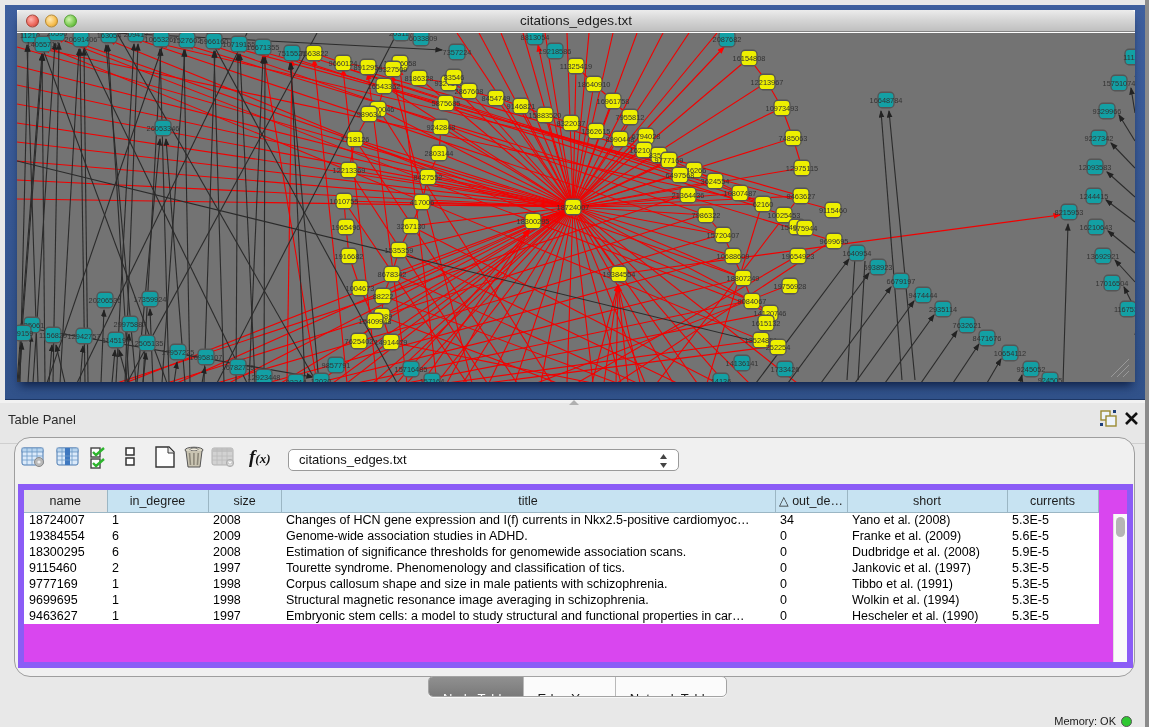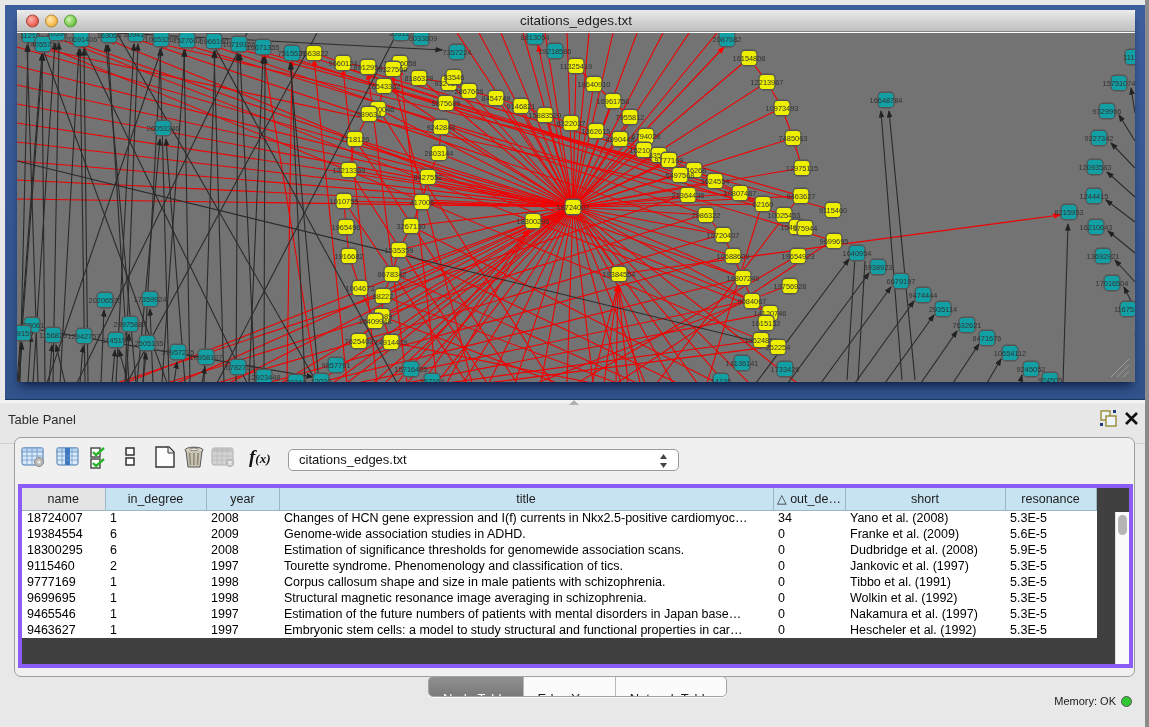--- a/index.html
+++ b/index.html
@@ -10,40 +10,40 @@
   border-bottom:1px solid #828282;position:relative;border-radius:4px 4px 0 0}
 #tbar .ti{position:absolute;top:50%;transform:translateY(-50%);width:13px;height:13px;
   border-radius:50%}
 #tbar .tt{text-align:center;font-size:13.5px;font-weight:normal;color:#1c1c1c;line-height:22px}
 #cv{position:absolute;left:0;top:23px;right:0;bottom:0;overflow:hidden;background:#737373}
 #tp{position:absolute;left:0;top:400px;width:1149px;height:327px;background:#e8e8e8}
 #tph{height:44px;border-top:3px solid #f2f2f2;border-bottom:1px solid #cfcfcf;
   background:#e7e7e7;position:relative}
 #tph .t{position:absolute;left:8px;top:9px;font-size:13px;color:#2b2b2b}
 #panel{position:absolute;left:14px;top:37px;width:1121px;height:240px;background:#f0f0f0;
-  border:1px solid #9e9e9e;border-radius:7px}
+  border:1px solid #9e9e9e;border-radius:16px}
 #tools{position:absolute;left:6px;top:8px;height:28px;width:100%}
 #combo{position:absolute;left:267px;top:3px;width:391px;height:22px;background:#fff;
   border:1px solid #9a9a9a;border-radius:5px;font-size:13px;color:#111;line-height:20px;
   padding-left:10px}
 table{border-collapse:collapse;table-layout:fixed;width:1074px;font-size:12.5px;background:#fff}
-#tblwrap{position:absolute;left:3px;top:46px;width:1115px;height:184px;background:#404040;
-  border:4px solid #8b5cf6;overflow:hidden}
+#tblwrap{position:absolute;left:3px;top:46px;width:1115px;height:184px;background:#d946ef;
+  border:6px solid #8b5cf6;overflow:hidden}
 th{background:#c7e3f2;border:1px solid #9bb6c4;border-top:none;font-weight:normal;
   font-size:12.5px;height:22px;color:#1c1c1c;padding:0}
 th:first-child{background:#e4e4e4;border-left:none}
 td{height:16px;padding:0 0 0 5px;color:#000;white-space:nowrap;overflow:hidden}
 tr td:first-child{padding-left:5px}
 #tabs{position:absolute;left:428px;top:276px;height:21px;display:flex;
   border:1px solid #a3a3a3;border-radius:5px;overflow:hidden;background:#fbfbfb;
   font-size:13px;line-height:19px;color:#1a1a1a;box-shadow:0 1px 0 rgba(255,255,255,.7)}
 #tabs div{padding:12px 14px;border-right:1px solid #b9b9b9}
 #tabs div:last-child{border-right:none}
 #tabs .sel{background:linear-gradient(#909090,#747474);color:#fff}
-#mem{position:absolute;right:17px;bottom:20px;font-size:11px;color:#1a1a1a}
+#mem{position:absolute;right:17px;bottom:0;font-size:11px;color:#1a1a1a}
 #mem i{display:inline-block;width:11px;height:11px;border-radius:50%;background:#2fc832;
   border:1px solid #555;vertical-align:-2px;margin-left:5px}
 #redge{position:absolute;right:0;top:0;width:4px;height:727px;background:#8b8b8b}
 #splitter{position:absolute;left:569px;top:400px;width:0;height:0;border-left:5px solid transparent;border-right:5px solid transparent;border-bottom:5px solid #b0b0b0;z-index:5}
 </style></head><body>
 <div id="net">
  <div id="win">
   <div id="tbar">
     <span class="ti" style="left:9px;background:radial-gradient(circle at 4px 4px,#ffb3ad,#ec6559 60%,#b13d32);border:1px solid #a83b30"></span>
     <span class="ti" style="left:28px;background:radial-gradient(circle at 4px 4px,#ffe9b3,#f5bd4f 60%,#c78f2d);border:1px solid #b8872b"></span>
@@ -980,25 +980,25 @@
             <col style="width:73px">
       <col style="width:494px">
             <col style="width:72px">
             <col style="width:160px">
             <col style="width:91px">
           </colgroup>
     <tbody>
             <tr>
               <th>name</th>
               <th>in_degree</th>
-              <th>year</th>
+              <th>size</th>
               <th>title</th>
               <th>△ out_de…</th>
               <th>short</th>
-              <th>resonance</th>
+              <th>currents</th>
             </tr>
 <tr>
               <td>18724007</td>
               <td>1</td>
               <td>2008</td>
               <td>Changes of HCN gene expression and I(f) currents in Nkx2.5‑positive cardiomyoc…</td>
               <td>34</td>
               <td>Yano et al. (2008)</td>
               <td>5.3E‑5</td>
             </tr>
@@ -1037,39 +1037,30 @@
               <td>0</td>
               <td>Tibbo et al. (1991)</td>
               <td>5.3E‑5</td>
             </tr>
 <tr>
               <td>9699695</td>
               <td>1</td>
               <td>1998</td>
               <td>Structural magnetic resonance image averaging in schizophrenia.</td>
               <td>0</td>
-              <td>Wolkin et al. (1992)</td>
-              <td>5.3E‑5</td>
-            </tr>
-<tr>
-              <td>9465546</td>
-              <td>1</td>
-              <td>1997</td>
-              <td>Estimation of the future numbers of patients with mental disorders in Japan base…</td>
-              <td>0</td>
-              <td>Nakamura et al. (1997)</td>
+              <td>Wolkin et al. (1994)</td>
               <td>5.3E‑5</td>
             </tr>
 <tr>
               <td>9463627</td>
               <td>1</td>
               <td>1997</td>
               <td>Embryonic stem cells: a model to study structural and functional properties in car…</td>
               <td>0</td>
-              <td>Hescheler et al. (1992)</td>
+              <td>Hescheler et al. (1990)</td>
               <td>5.3E‑5</td>
             </tr>
    </tbody>
         </table>
    <div style="position:absolute;right:0;top:24px;width:14px;height:160px;background:#fafafa;border-left:1px solid #e0e0e0">
      <div style="position:absolute;left:2px;top:3px;width:9px;height:20px;background:#b5b5b5;border-radius:5px"></div>
    </div>
   </div>
  </div>
  <div id="tabs">

